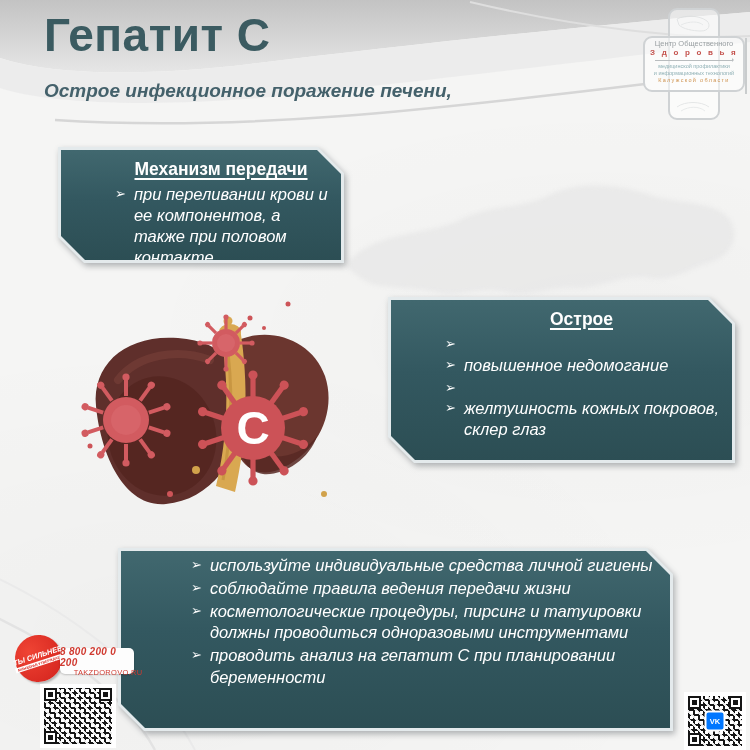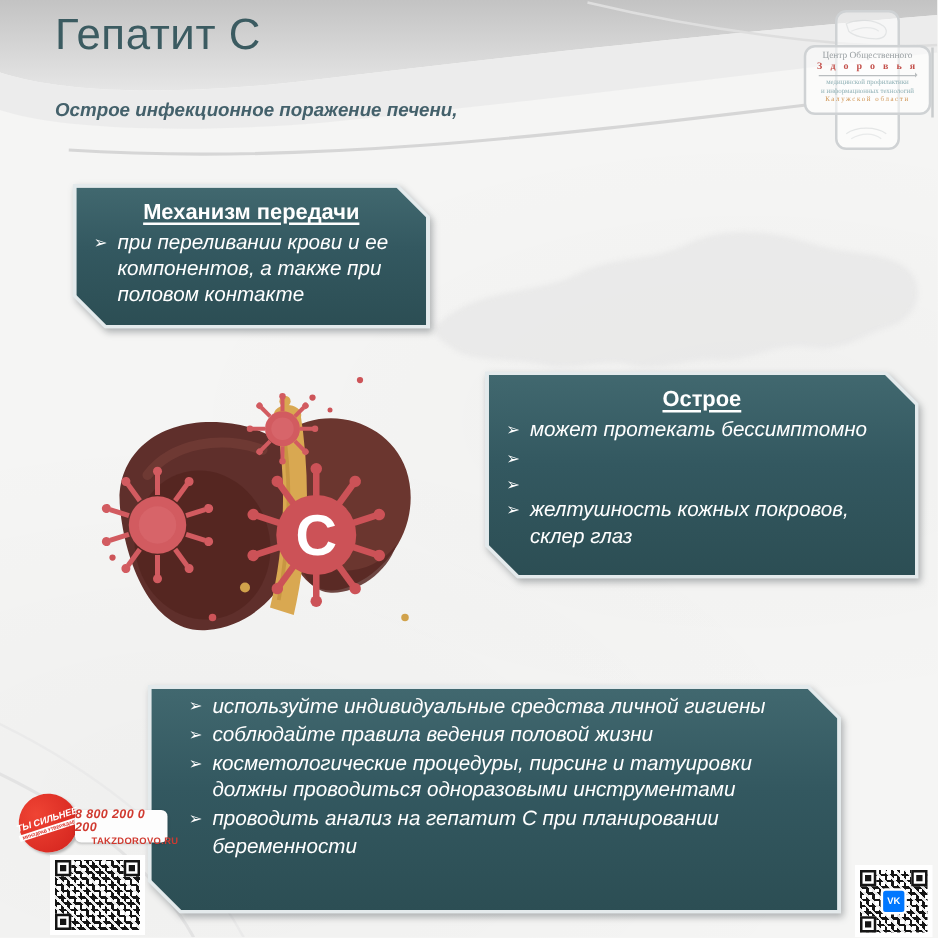--- a/index.html
+++ b/index.html
@@ -7,45 +7,45 @@
   .page{position:relative;width:750px;height:750px;overflow:hidden;background:
     radial-gradient(900px 500px at 20% 85%, rgba(0,0,0,.025), transparent 60%),
     radial-gradient(800px 400px at 80% 45%, rgba(0,0,0,.02), transparent 60%),
     #f5f5f4;}
   svg{display:block;}
 
   
   .swoosh{position:absolute;left:0;top:0;width:750px;height:150px;pointer-events:none;}
 
   
-  .title{position:absolute;left:44px;top:8px;font-size:35px;font-weight:400;color:#3b5b61;letter-spacing:.5px;}
-  .subtitle{position:absolute;left:44px;top:80px;font-size:15px;font-style:italic;font-weight:600;color:#44616b;line-height:1.2;}
+  .title{position:absolute;left:44px;top:8px;font-size:46px;font-weight:700;color:#3b5b61;letter-spacing:.5px;}
+  .subtitle{position:absolute;left:44px;top:80px;font-size:19px;font-style:italic;font-weight:600;color:#44616b;line-height:1.2;}
 
   
   .org{position:absolute;right:5px;top:8px;width:102px;height:112px;}
   .org .bar{position:absolute;border:2px solid #cfd2d4;background:rgba(255,255,255,.55);border-radius:9px;box-sizing:border-box;}
   .org .v{left:25px;top:0;width:52px;height:112px;}
   .org .h{left:0;top:28px;width:102px;height:56px;}
   .org .topo{position:absolute;left:28px;top:3px;width:46px;height:106px;opacity:.6;}
-  .org .txt{position:absolute;left:0;top:31px;width:102px;text-align:center;line-height:1.25;font-family:Liberation Serif, serif;}
+  .org .txt{position:absolute;left:0;top:31px;width:102px;text-align:center;line-height:1.25;}
   .org .l1{font-size:7.5px;color:#9aa0a3;}
   .org .l2{font-size:8px;color:#c4524d;letter-spacing:2.2px;font-weight:600;}
   .org .div{width:78px;height:1px;background:#b9bdbf;margin:2px auto 2px auto;position:relative;}
   .org .div::after{content:"";position:absolute;right:-3px;top:-2px;border:2.5px solid transparent;border-left-color:#b9bdbf;}
   .org .l3,.org .l4{font-size:5.5px;color:#8fb0b5;}
   .org .l5{font-size:5.5px;color:#cf9350;letter-spacing:1.3px;}
   .org .sidebar{position:absolute;right:-2px;top:30px;width:2.5px;height:56px;background:#c9cccd;}
 
   
   .panel{position:absolute;filter:drop-shadow(2px 3px 3px rgba(40,50,55,.35));}
   .panel .shell{position:absolute;inset:0;background:#e4eaec;
     clip-path:polygon(0 0, calc(100% - 26px) 0, 100% 26px, 100% 100%, 26px 100%, 0 calc(100% - 26px));}
   .panel .inner{position:absolute;inset:3px;background:linear-gradient(180deg,#41686f 0%,#335860 45%,#2c4e54 100%);
     clip-path:polygon(0 0, calc(100% - 24px) 0, 100% 24px, 100% 100%, 24px 100%, 0 calc(100% - 24px));
-    color:#fff;box-sizing:border-box;}
+    color:#fff;box-sizing:border-box;padding-left:40px;}
   .panel h3{margin:9px 18px 4px 18px;text-align:center;font-size:17.5px;font-weight:700;color:#fff;
     text-decoration:underline;text-underline-offset:3px;text-decoration-thickness:1.5px;}
   .panel ul{margin:4px 10px 0 14px;padding:0;list-style:none;}
   .panel li{display:flex;gap:8px;font-style:italic;font-size:16.5px;line-height:1.28;margin-bottom:2px;}
   .panel .mk{flex:0 0 auto;font-style:normal;font-size:13px;padding-top:2px;}
 
   .panel-1{left:58px;top:147px;width:286px;height:116px;}
   .panel-2{left:388px;top:297px;width:347px;height:166px;}
   .panel-3{left:118px;top:548px;width:555px;height:183px;}
   .panel-3 h3{margin-top:11px;margin-bottom:8px;}
@@ -65,21 +65,21 @@
   
   .badge{position:absolute;left:15px;top:635px;width:47px;height:47px;border-radius:50%;
     background:radial-gradient(circle at 35% 30%, #ef4434, #d92a22 75%);transform:rotate(-18deg);
     display:flex;flex-direction:column;align-items:center;justify-content:center;color:#fff;
     box-shadow:1px 2px 2px rgba(0,0,0,.25);}
   .badge .b1{font-size:7.5px;font-weight:700;font-style:italic;white-space:nowrap;}
   .badge .b2{font-size:3.6px;background:#fff;color:#d92a22;padding:.5px 2px;margin-top:1px;white-space:nowrap;font-weight:700;}
   .hotline{position:absolute;left:60px;top:648px;width:74px;height:26px;background:#fdfdfd;border-radius:5px;
     box-shadow:0 1px 2px rgba(0,0,0,.2);display:flex;flex-direction:column;align-items:center;justify-content:center;}
   .hotline .ph{font-size:10px;font-weight:700;color:#d03a30;letter-spacing:.3px;font-style:italic;}
-  .hotline .site{font-size:7.5px;font-weight:700;color:#d03a30;letter-spacing:.3px;margin-left:22px;}
+  .hotline .site{font-size:7.5px;font-weight:400;color:#d03a30;letter-spacing:.3px;margin-left:22px;}
 
   
   .qr{position:absolute;background:#fff;padding:4px;box-sizing:border-box;}
   .qr .mtx{position:relative;width:100%;height:100%;
     background:
       repeating-linear-gradient(45deg, rgba(255,255,255,.9) 0 2px, transparent 2px 6px),
       repeating-linear-gradient(0deg,#151515 0 2px,transparent 2px 5px),
       repeating-linear-gradient(90deg,#151515 0 2px,#fff 2px 5px);}
   .fd{position:absolute;width:13px;height:13px;border:2.5px solid #151515;background:#fff;box-sizing:border-box;}
   .fd::after{content:"";position:absolute;left:2px;top:2px;right:2px;bottom:2px;background:#151515;}
@@ -310,24 +310,24 @@
     </g>
   </svg>
 
   <div class="panel panel-2">
     <div class="shell"></div>
     <div class="inner">
       <h3>Острое</h3>
       <ul>
         <li>
           <span class="mk">➢</span>
-          <span>может протекать бессимптомно</span>
-        </li>
-        <li>
-          <span class="mk">➢</span>
+        </li>
+        <li>
+          <span class="mk">➢</span>
+          <span>повышенное недомогание</span>
         </li>
         <li>
           <span class="mk">➢</span>
         </li>
         <li>
           <span class="mk">➢</span>
           <span>желтушность кожных покровов, склер глаз</span>
         </li>
       </ul>
     </div>
@@ -336,21 +336,21 @@
   <div class="panel panel-3">
     <div class="shell"></div>
     <div class="inner">
       <ul>
         <li>
           <span class="mk">➢</span>
           <span>используйте индивидуальные средства личной гигиены</span>
         </li>
         <li>
           <span class="mk">➢</span>
-          <span>соблюдайте правила ведения половой жизни</span>
+          <span>соблюдайте правила ведения передачи жизни</span>
         </li>
         <li>
           <span class="mk">➢</span>
           <span>косметологические процедуры, пирсинг и татуировки должны проводиться одноразовыми инструментами</span>
         </li>
         <li>
           <span class="mk">➢</span>
           <span>проводить анализ на гепатит С при планировании беременности</span>
         </li>
       </ul>

